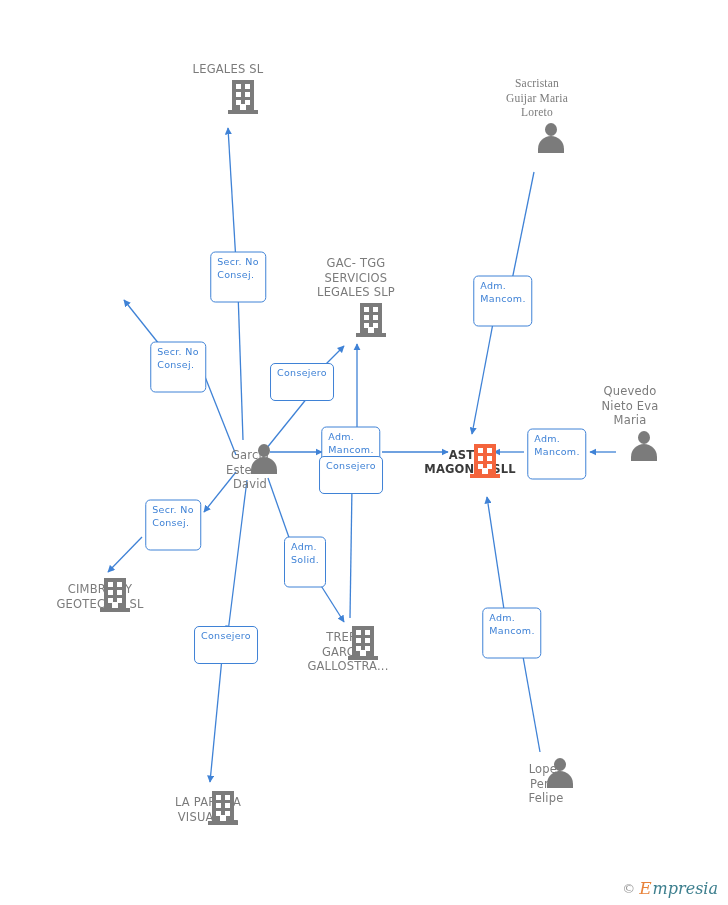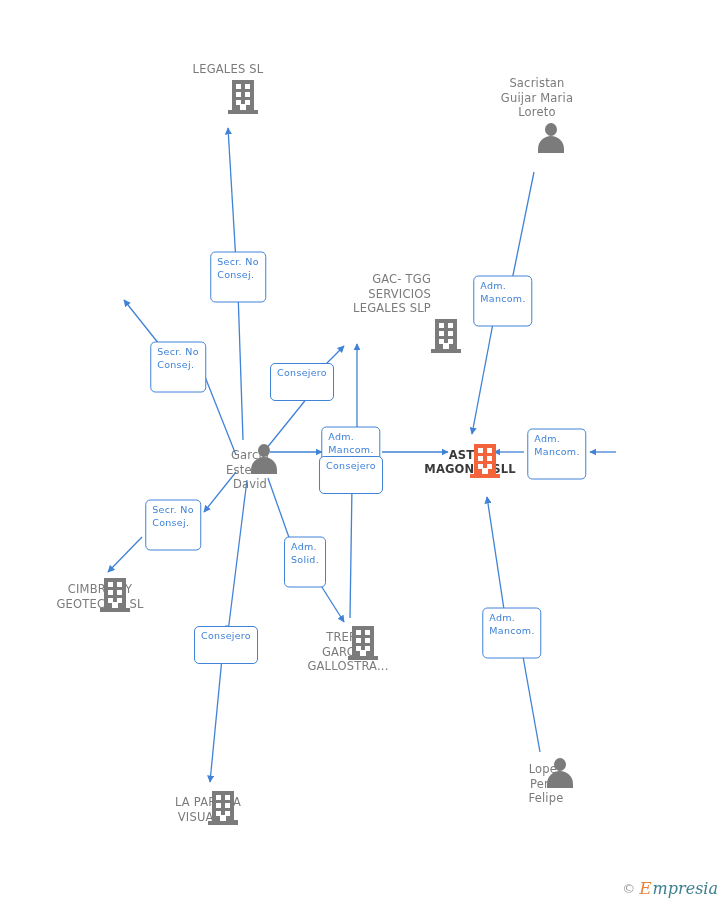--- a/index.html
+++ b/index.html
@@ -103,31 +103,31 @@
     <span class="glyph">
       <span class="bld"><i class="body"></i><i class="base"></i>
         <u style="left:8px;top:4px;width:5px;height:5px;"></u><u style="left:17px;top:4px;width:5px;height:5px;"></u>
         <u style="left:8px;top:12px;width:5px;height:5px;"></u><u style="left:17px;top:12px;width:5px;height:5px;"></u>
         <u style="left:8px;top:20px;width:5px;height:5px;"></u><u style="left:17px;top:20px;width:5px;height:5px;"></u>
         <u class="door" style="left:12px;top:24px;width:6px;height:6px;"></u>
       </span>
     </span>
   </div>
 
-  <div class="node person caption-top" style="left:537px;top:76px;">
+  <div class="node person caption-top" style="left:537px;top:76px;font-family:Liberation Serif, serif;">
     <span class="caption">Sacristan
 Guijar Maria
 Loreto</span>
     <span class="glyph">
       <span class="per"><span class="head"></span><span class="torso"></span></span>
     </span>
   </div>
 
 
-  <div class="node company caption-top" style="left:356px;top:272px;text-align:right;">
+  <div class="node company caption-top" style="left:356px;top:256px;">
     <span class="caption">GAC- TGG
 SERVICIOS
 LEGALES SLP</span>
     <span class="glyph">
       <span class="bld"><i class="body"></i><i class="base"></i>
         <u style="left:8px;top:4px;width:5px;height:5px;"></u><u style="left:17px;top:4px;width:5px;height:5px;"></u>
         <u style="left:8px;top:12px;width:5px;height:5px;"></u><u style="left:17px;top:12px;width:5px;height:5px;"></u>
         <u style="left:8px;top:20px;width:5px;height:5px;"></u><u style="left:17px;top:20px;width:5px;height:5px;"></u>
         <u class="door" style="left:12px;top:24px;width:6px;height:6px;"></u>
       </span>
@@ -149,20 +149,28 @@
         <u style="left:8px;top:4px;width:5px;height:5px;"></u><u style="left:17px;top:4px;width:5px;height:5px;"></u>
         <u style="left:8px;top:12px;width:5px;height:5px;"></u><u style="left:17px;top:12px;width:5px;height:5px;"></u>
         <u style="left:8px;top:20px;width:5px;height:5px;"></u><u style="left:17px;top:20px;width:5px;height:5px;"></u>
         <u class="door" style="left:12px;top:24px;width:6px;height:6px;"></u>
       </span>
     </span>
     <span class="caption">ASTER
 MAGONIA SLL</span>
   </div>
 
+  <div class="node person caption-top" style="left:630px;top:384px;">
+    <span class="caption">Quevedo
+Nieto Eva
+Maria</span>
+    <span class="glyph">
+      <span class="per"><span class="head"></span><span class="torso"></span></span>
+    </span>
+  </div>
 
   <div class="node company caption-bottom" style="left:100px;top:578px;">
     <span class="glyph">
       <span class="bld"><i class="body"></i><i class="base"></i>
         <u style="left:8px;top:4px;width:5px;height:5px;"></u><u style="left:17px;top:4px;width:5px;height:5px;"></u>
         <u style="left:8px;top:12px;width:5px;height:5px;"></u><u style="left:17px;top:12px;width:5px;height:5px;"></u>
         <u style="left:8px;top:20px;width:5px;height:5px;"></u><u style="left:17px;top:20px;width:5px;height:5px;"></u>
         <u class="door" style="left:12px;top:24px;width:6px;height:6px;"></u>
       </span>
     </span>

